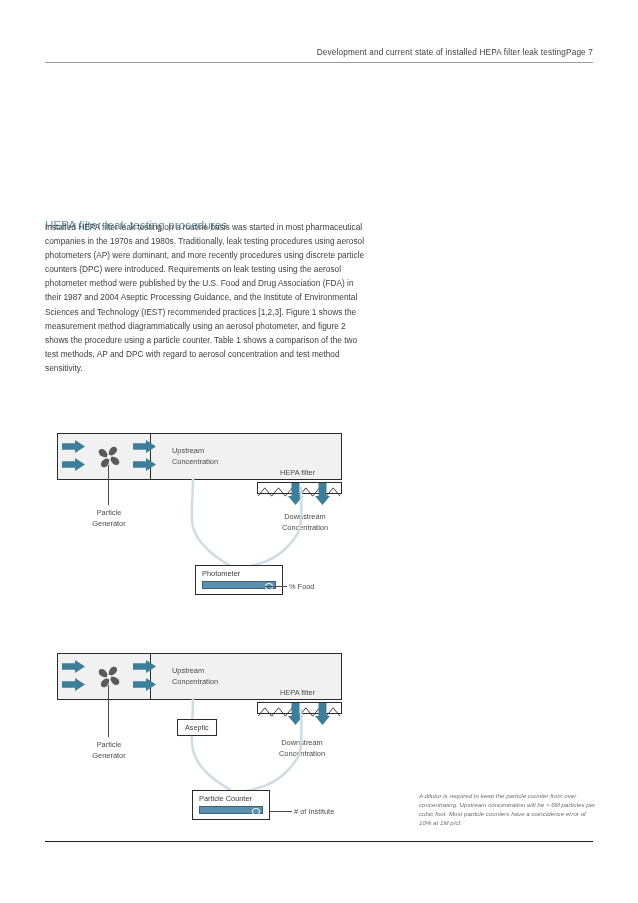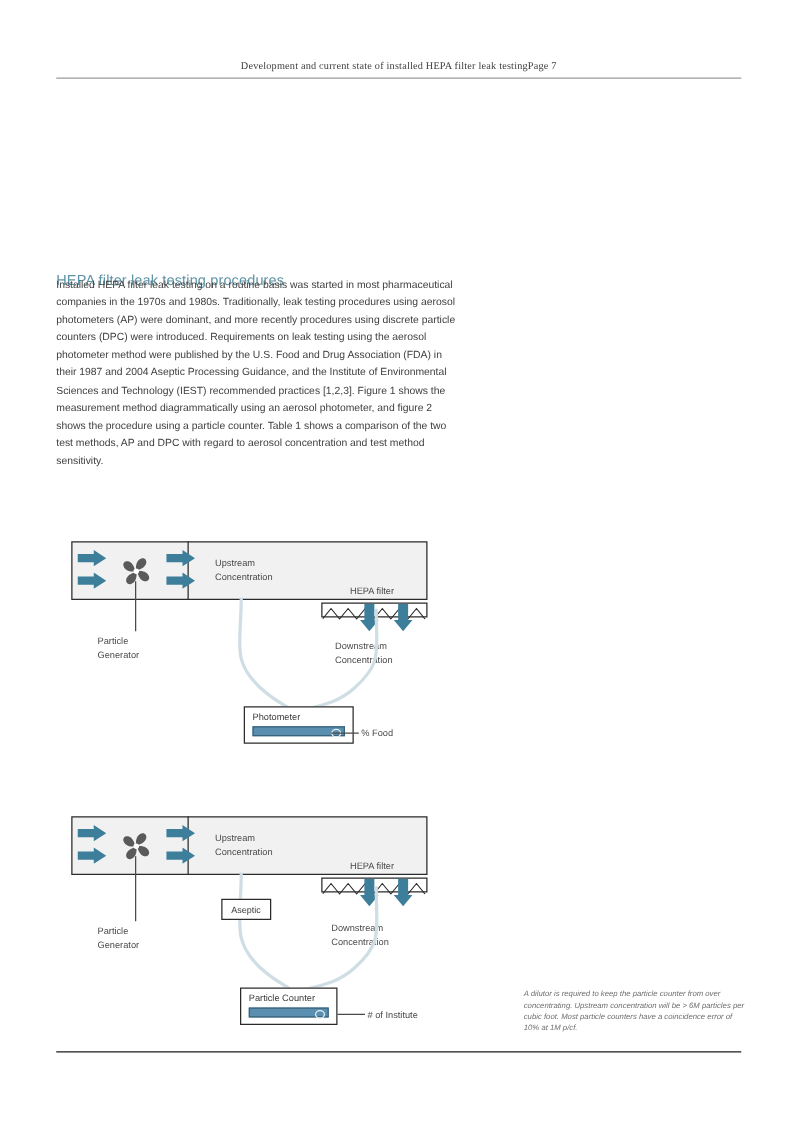--- a/index.html
+++ b/index.html
@@ -9,22 +9,22 @@
     font-family:"Liberation Sans", sans-serif;
     color:#3b3b3b;
     overflow:hidden;
     position:relative;
   }
   .page{position:absolute;left:0;top:0;width:638px;height:903px;}
 
   
   .hdr{
     position:absolute;left:45px;top:48px;width:548px;
-    display:flex;justify-content:center;align-items:flex-end;
-    font-size:8.2px;color:#404040;letter-spacing:.02em;font-family:Liberation Serif, serif;
+    display:flex;justify-content:flex-end;align-items:flex-end;
+    font-size:8.2px;color:#404040;letter-spacing:.02em;
   }
   .hdr-rule{position:absolute;left:45px;top:62px;width:548px;height:1px;background:#9a9a9a;}
   .foot-rule{position:absolute;left:45px;top:841px;width:548px;height:1.4px;background:#1d1d1d;}
 
   
   .h1{
     position:absolute;left:45px;top:218px;width:330px;
     font-size:11.6px;color:#5f93a6;font-weight:400;letter-spacing:.01em;
   }
   .para{
@@ -45,21 +45,21 @@
     position:absolute;background:#f1f1f1;border:1.3px solid #2b2b2b;
     box-sizing:border-box;
   }
   .duct-inner-line{position:absolute;width:1.3px;background:#2b2b2b;}
   .arrow-r{
     position:absolute;width:23px;height:13px;
   }
   .arrow-d{position:absolute;width:15px;height:22px;}
   .fan{position:absolute;width:34px;height:34px;}
   .lbl{position:absolute;font-size:7.4px;line-height:10.5px;color:#4a4a4a;}
-  .lbl.c{text-align:left;}
+  .lbl.c{text-align:center;}
   .zig{position:absolute;border:1.3px solid #2b2b2b;background:#ffffff;box-sizing:border-box;}
   .tube{position:absolute;}
   .leader{position:absolute;background:#4a4a4a;}
   .instr{
     position:absolute;border:1.4px solid #2b2b2b;background:#ffffff;box-sizing:border-box;
     padding:3px 6px 5px 6px;
   }
   .instr-title{font-size:7.4px;color:#3a3a3a;white-space:nowrap;}
   .instr-bar{
     position:relative;margin-top:3px;height:8px;background:#5b8fb0;

